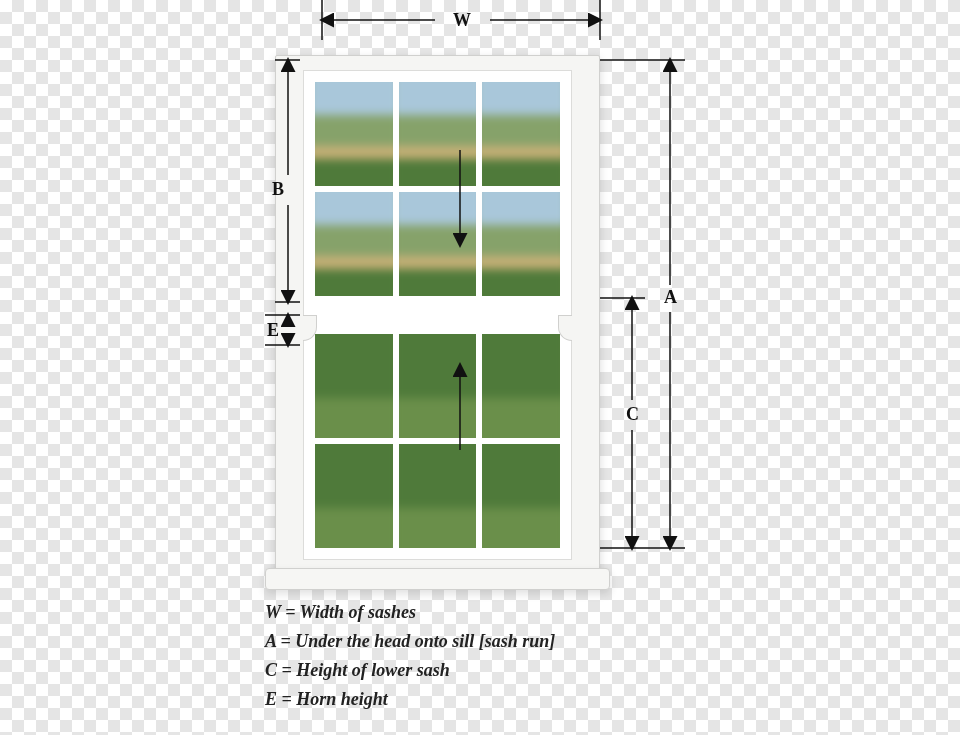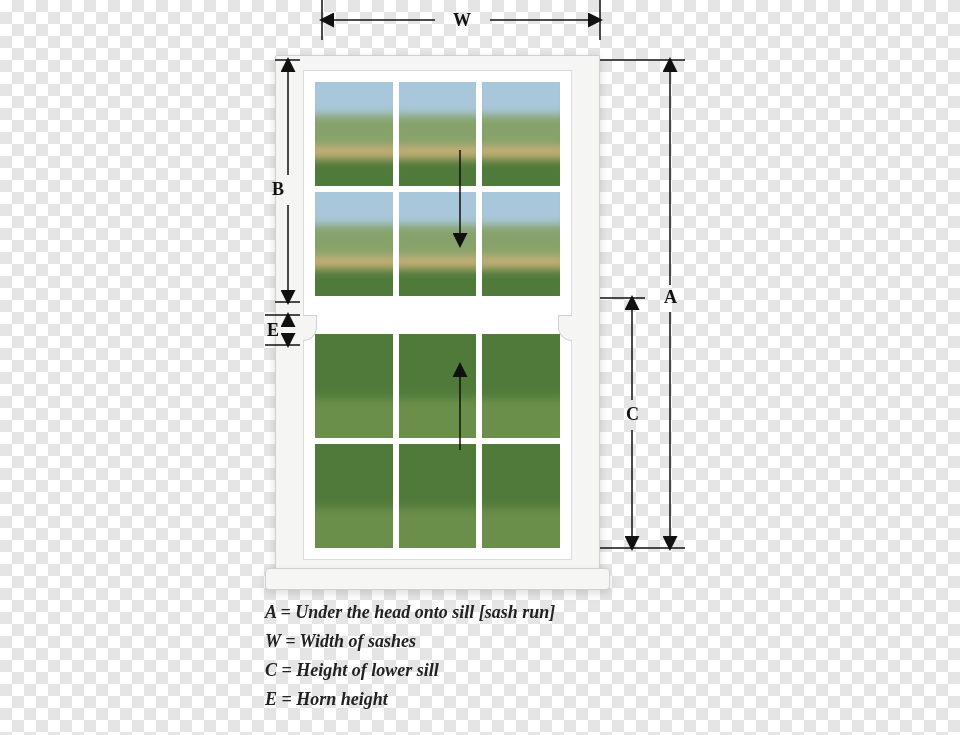--- a/index.html
+++ b/index.html
@@ -177,17 +177,17 @@
   <line x1="265" y1="345" x2="300" y2="345"></line>
   <line x1="288" y1="315" x2="288" y2="322" marker-start="url(#ahR)"></line>
   <line x1="288" y1="338" x2="288" y2="345" marker-end="url(#ah)"></line>
   <text x="267" y="336">E</text>
 
   <line x1="460" y1="150" x2="460" y2="245" marker-end="url(#ah)"></line>
   <line x1="460" y1="450" x2="460" y2="365" marker-end="url(#ah)"></line>
 </svg>
 
 <div class="legend">
+  <div>W = Width of sashes</div>
   <div>A = Under the head onto sill [sash run]</div>
-  <div>W = Width of sashes</div>
-  <div>C = Height of lower sill</div>
+  <div>C = Height of lower sash</div>
   <div>E = Horn height</div>
 </div>
 
 </body></html>

